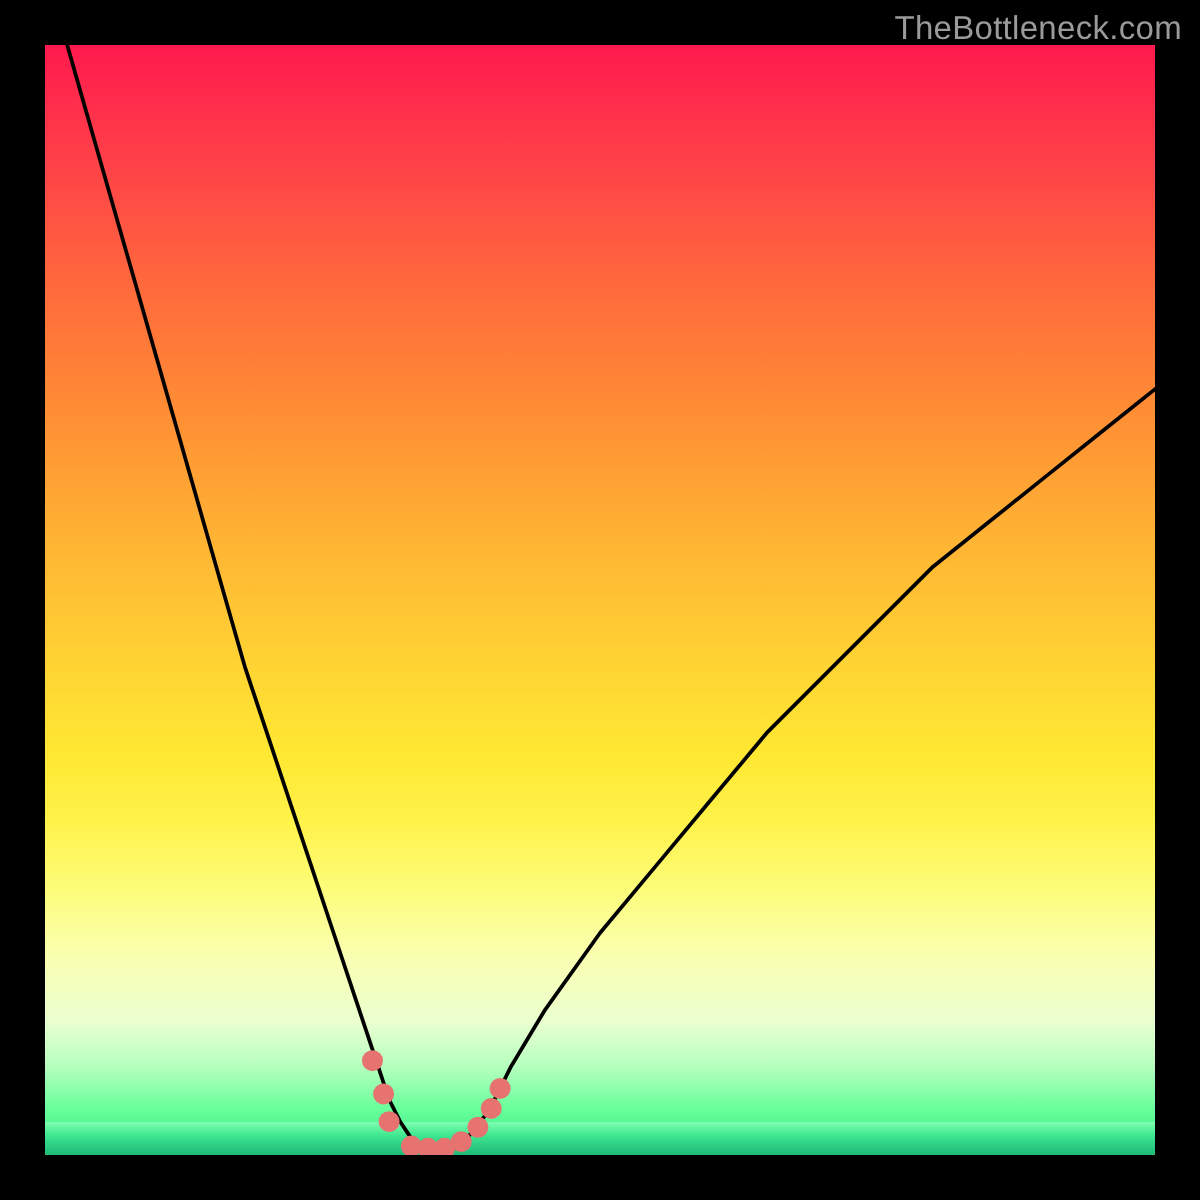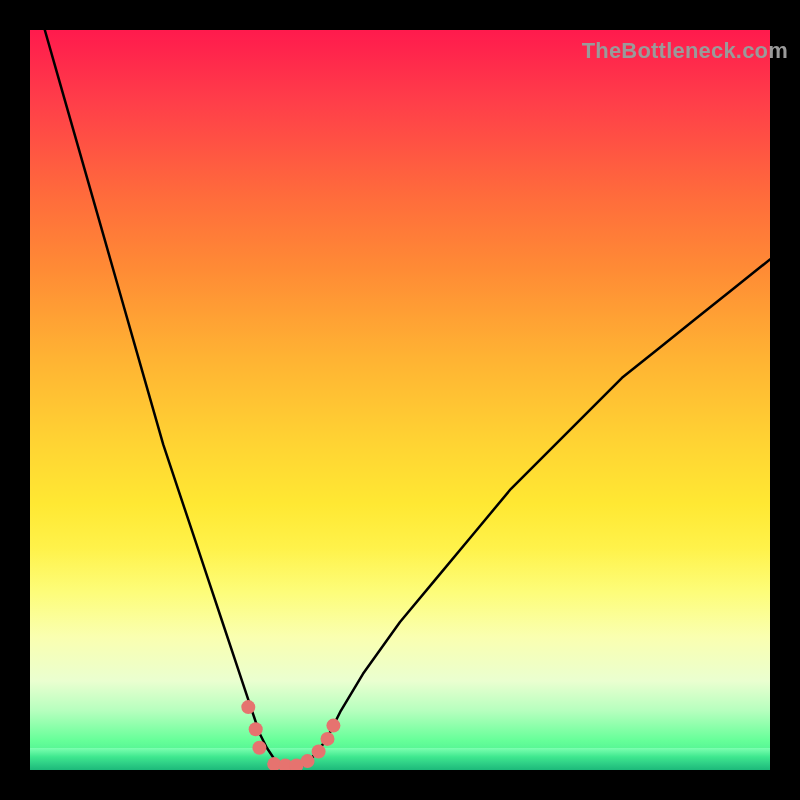--- a/index.html
+++ b/index.html
@@ -61,24 +61,23 @@
     position: absolute;
     left: 0; top: 0;
     width: 740px; height: 740px;
   }
   .watermark {
     position: absolute;
     top: 6px;
     right: 12px;
     color: #9a9a9a;
     font-size: 22px;
-    font-weight: 700;
+    font-weight: 400;
     letter-spacing: 0.2px;
     user-select: none;
-    margin-top: 32px;
   }
 </style>
 </head>
 <body>
 
 <div class="frame">
 
   <div class="plot-area">
     <div class="gradient-bg"></div>
     <div class="green-band"></div>

